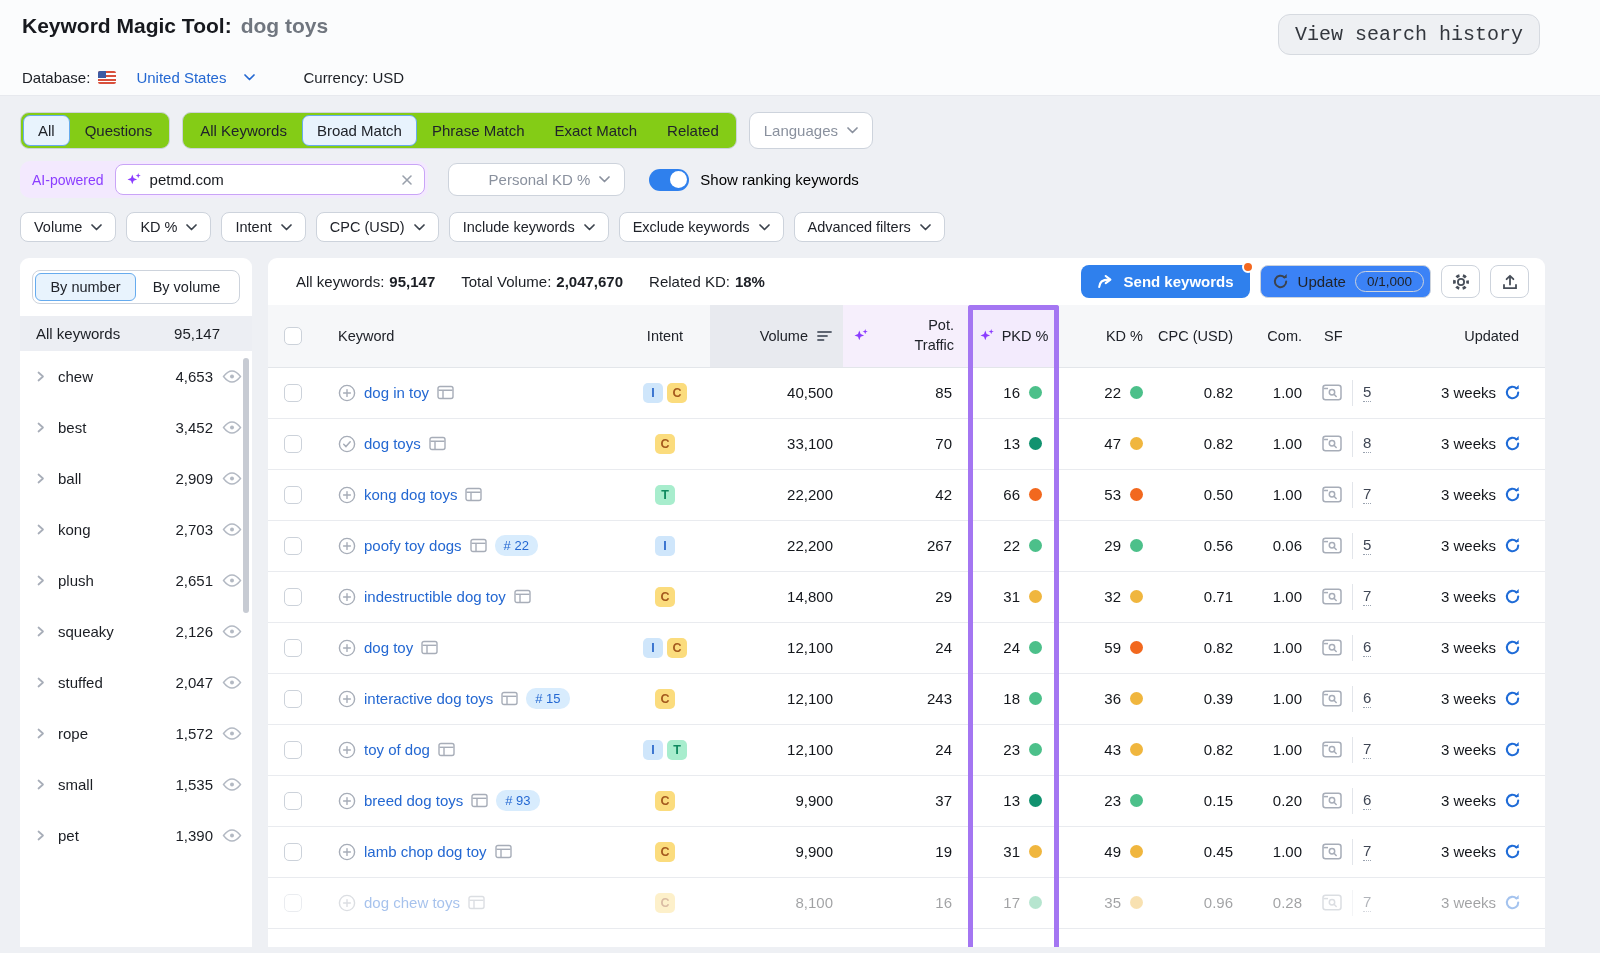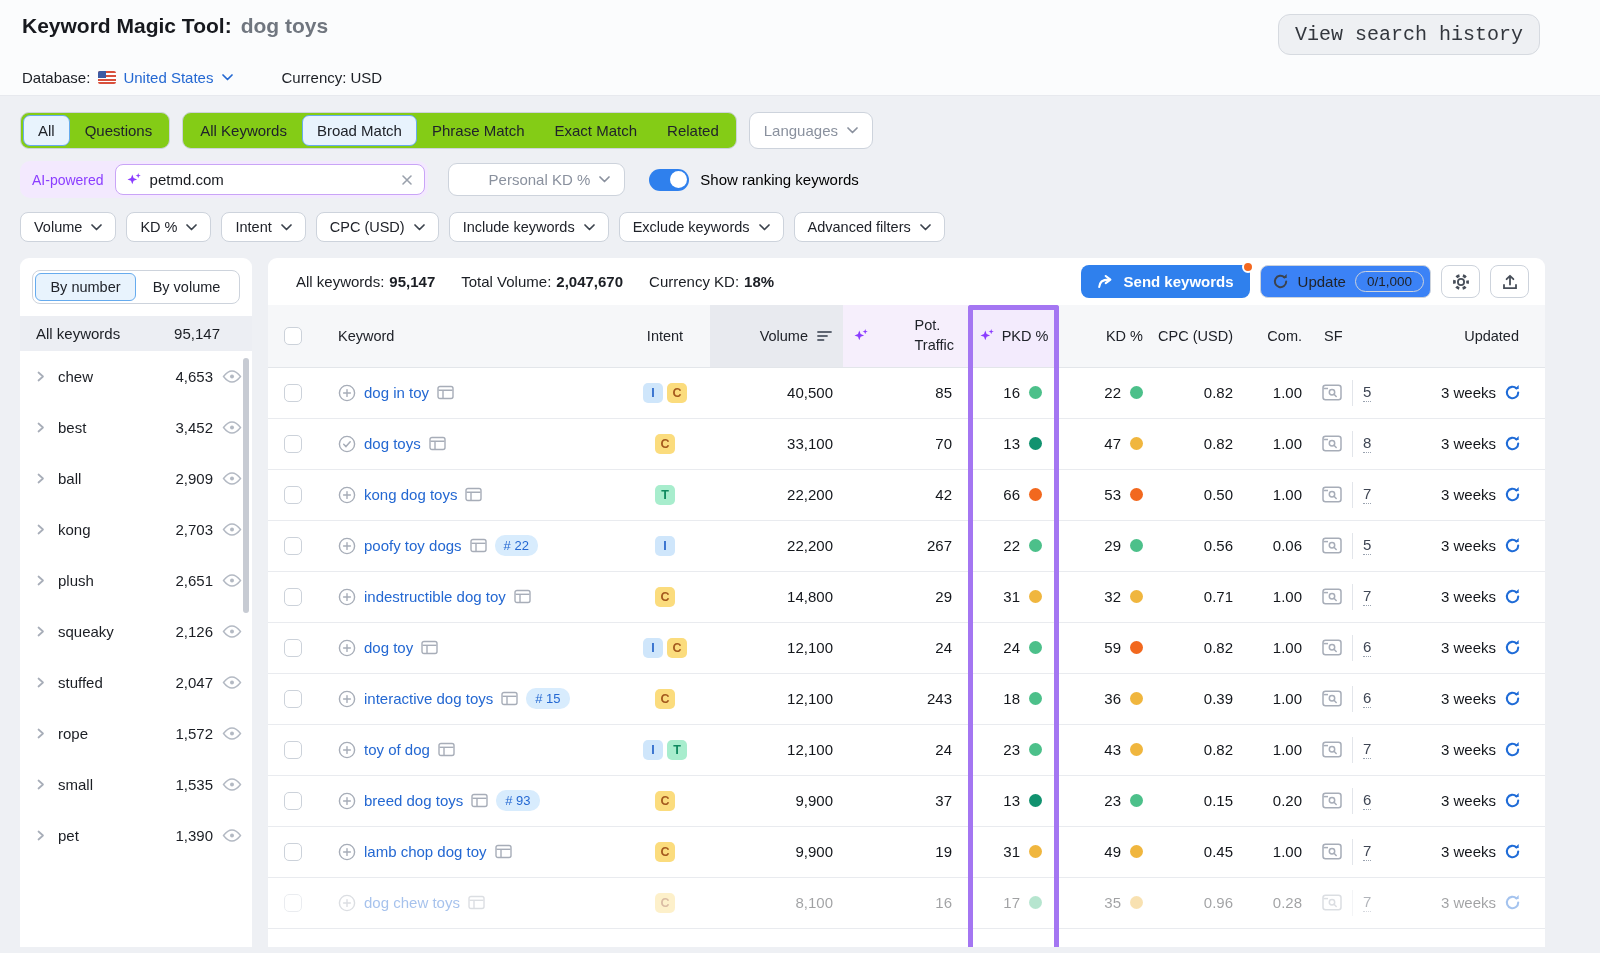--- a/index.html
+++ b/index.html
@@ -9,21 +9,21 @@
 
   
   .top-header { background:#fbfcfd; border-bottom:1px solid #e7e9ee; padding:14px 60px 12px 22px; height:96px; }
   .title-row { display:flex; align-items:flex-start; }
   .page-title { font-size:21px; font-weight:700; color:#17191e; }
   .page-query { font-size:21px; font-weight:700; color:#70767f; margin-left:9px; }
   .ghost-btn { margin-left:auto; background:#eef0f3; border:1px solid #d6dae0; border-radius:12px; padding:8px 16px; font-size:20px; color:#33373e; font-family:Liberation Mono, monospace; cursor:pointer; }
   .meta-row { display:flex; align-items:center; margin-top:14px; font-size:15px; }
   .flag { width:18px; height:13px; border-radius:2px; margin:0 7px 0 8px; background:repeating-linear-gradient(180deg,#d8503c 0 1.9px,#fff 1.9px 3.8px); position:relative; overflow:hidden; flex:0 0 auto; }
   .flag::after { content:''; position:absolute; left:0; top:0; width:8px; height:7px; background:#3d5ba4; }
-  .db-link { color:#2468d2; display:flex; align-items:center; gap:9px; cursor:pointer; }
+  .db-link { color:#2468d2; display:flex; align-items:center; gap:18px; cursor:pointer;margin-left:13px; }
   .currency { margin-left:48px; color:#1b1e24; }
   .currency b { font-weight:400; margin-left:4px; }
 
   .main { padding:0 55px 0 20px; }
 
   
   .tabs-row { display:flex; gap:12px; margin-top:16px; align-items:stretch; }
   .tab-group { display:flex; background:#84cc16; border:1px solid #cdd3dc; border-radius:9px; padding:2px; }
   .tab { border:1px solid transparent; background:transparent; border-radius:7px; padding:6px 14px; font-size:15px; color:#20232a; font-family:inherit; cursor:pointer; white-space:nowrap; }
   .tab.selected { background:#e8f3fd; border-color:#66abee; }
@@ -75,21 +75,21 @@
 
   table { border-collapse:collapse; table-layout:fixed; width:1277px; }
   th { background:#f6f7f9; height:62px; font-weight:400; font-size:14.5px; color:#20232a; border-bottom:1px solid #e3e6ea; vertical-align:middle; }
   td { height:51px; font-size:15px; color:#14171c; border-bottom:1px solid #e9ebef; vertical-align:middle; }
   .th-kw { text-align:left; padding-left:20px; }
   .th-int { text-align:center; }
   .th-vol { background:#e8eaef; }
   .th-vol .inner { display:flex; justify-content:flex-end; align-items:center; gap:8px; padding-right:10px; }
   .th-pot { background:#f6effc; }
   .pot-head { display:flex; justify-content:space-between; align-items:center; padding:0 14px 0 10px; }
-  .pot-lines { text-align:left; line-height:1.35; }
+  .pot-lines { text-align:right; line-height:1.35; }
   .th-pkd { background:#f3ebfd; }
   .th-pkd .inner { display:flex; justify-content:center; align-items:center; gap:7px; }
   .th-kd,.th-cpc,.th-com { text-align:right; }
   .th-kd { padding-right:10px; } .th-cpc { padding-right:10px; } .th-com { padding-right:10px; }
   .th-sf { text-align:left; padding-left:12px; }
   .th-upd { text-align:right; padding-right:26px; }
 
   .c-check { text-align:center; }
   .cb { display:inline-block; width:18px; height:18px; border:1.5px solid #ccd2da; border-radius:5px; background:#fff; vertical-align:middle; cursor:pointer; }
   .c-kw { padding-left:20px; }
@@ -428,21 +428,21 @@
             </div>
           </div>
         <div class="side-thumb"></div>
       </aside>
 
       <section class="table-card">
         <div class="toolbar">
           <div class="stats" id="statsWrap">
               <span class="stat"><span>All keywords:</span><b>95,147</b></span>
               <span class="stat"><span>Total Volume:</span><b>2,047,670</b></span>
-              <span class="stat"><span>Currency KD:</span><b>18%</b></span>
+              <span class="stat"><span>Related KD:</span><b>18%</b></span>
             </div>
           <div class="tb-right">
             <button class="send-btn">
               <span class="send-ic" style="display: flex;">
                   <svg width="18" height="15" viewBox="0 0 18 15">
                     <path d="M2.2 13C2.6 7.8 6.3 5.6 11.3 5.6" fill="none" stroke="#fff" stroke-width="2.1" stroke-linecap="round"></path>
                     <path d="M8.7 2l4.7 3.6-4.7 3.6" fill="none" stroke="#fff" stroke-width="2.1" stroke-linecap="round" stroke-linejoin="round"></path>
                   </svg>
                 </span>
               <span>Send keywords</span>

